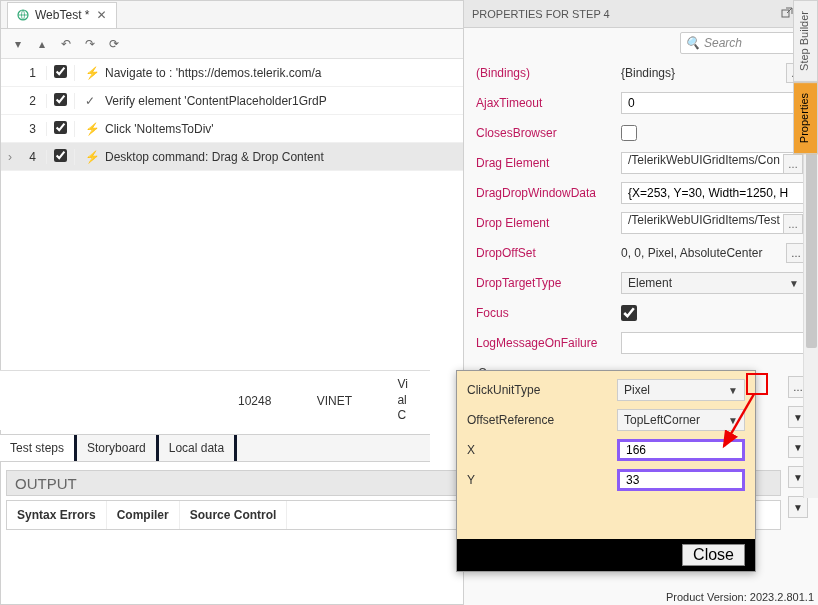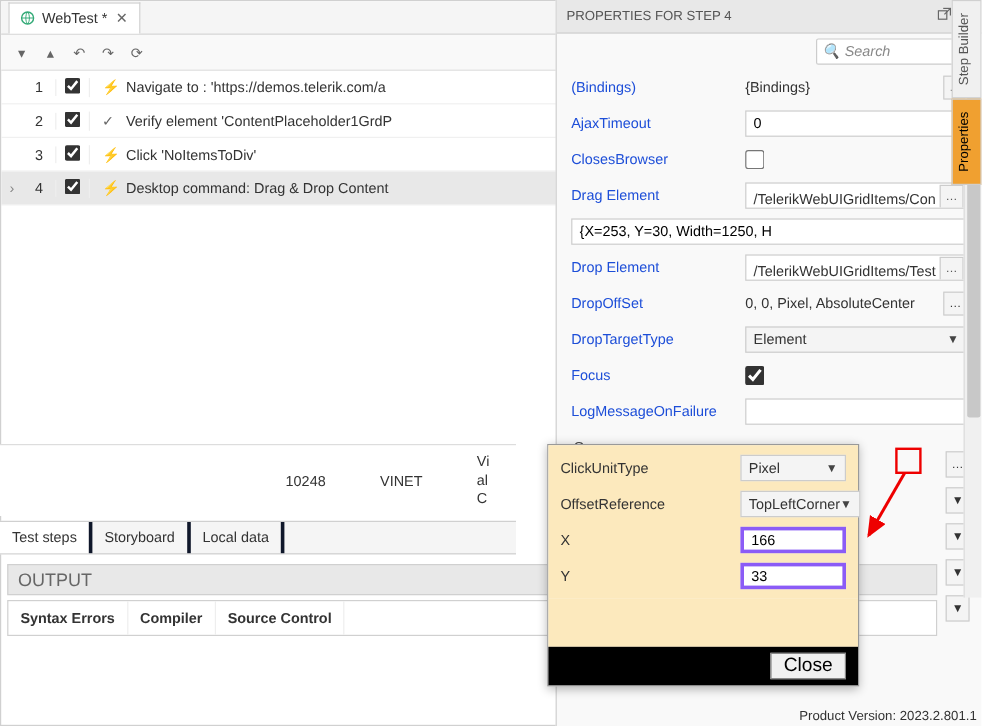--- a/index.html
+++ b/index.html
@@ -32,33 +32,33 @@
 .step-row .desc .step-icon { width: 14px; color: #666; flex-shrink:0; }
 
 
 .props-panel { position: absolute; top: 0; right: 0; width: 355px; height: 100%; background: #f9f9f9; border-left: 1px solid #d0d0d0; display:flex; flex-direction:column; }
 .props-header { height: 28px; background: #e8e8e8; color: #555; display: flex; align-items:center; padding: 0 8px; font-size: 11px; justify-content: space-between; border-bottom: 1px solid #d0d0d0; }
 .props-header .hdr-icons { display:flex; gap:8px; }
 .props-search { height: 30px; padding: 4px 8px; display:flex; justify-content:flex-end; }
 .props-search .search-box { width: 130px; height: 22px; border: 1px solid #ccc; border-radius: 2px; background:#fff; display:flex; align-items:center; padding:0 4px; gap:4px; color:#888; font-style:italic; }
 .props-body { flex:1; padding: 0 12px; overflow:hidden; }
 .prop-row { display:flex; align-items:center; height: 30px; }
-.prop-row .label { flex: 0 0 145px; color:#1d4ed8; }
+.prop-row .label { flex: 0 0 145px; color:#be185d; }
 .prop-row .value { flex:1; display:flex; align-items:center; gap:4px; }
 .prop-row .value input[type=text] { width: 100%; height: 22px; border:1px solid #ccc; padding:0 6px; font-size:12px; }
 .prop-row .value .static { color:#333; }
 .prop-row .value .dots { width: 20px; height:20px; border:1px solid #ccc; background:#f4f4f4; display:inline-flex; align-items:center; justify-content:center; font-size:10px; cursor:pointer; }
 .prop-row .value input[type=checkbox] { width:16px; height:16px; accent-color:#333; }
 .prop-row .value select, .select-like { width:100%; height:22px; border:1px solid #ccc; background:#f4f4f4; padding:0 6px; font-size:12px; display:flex; align-items:center; justify-content:space-between; cursor:pointer; }
 .select-like .caret { font-size:10px; color:#444; }
-.trunc-input { width:100%; height:22px; border:1px solid #ccc; padding:0 20px 0 6px; background:#fff; display:flex; align-items:flex-end; overflow:hidden; white-space:nowrap; position:relative; }
+.trunc-input { width:100%; height:22px; border:1px solid #ccc; padding:0 20px 0 6px; background:#fff; display:flex; align-items:flex-start; overflow:hidden; white-space:nowrap; position:relative; }
 .trunc-input .dots { position:absolute; right:2px; top:1px; width:18px; height:18px; border:none; display:inline-flex; align-items:center; justify-content:center; font-size:10px; color:#555; }
 
 
-.popup { position:absolute; left: 456px; top: 370px; width: 260px; background:#fff; border:1px solid #999; box-shadow:0 2px 8px rgba(0,0,0,0.3); z-index: 50; }
+.popup { position:absolute; left: 456px; top: 370px; width: 300px; background:#fff; border:1px solid #999; box-shadow:0 2px 8px rgba(0,0,0,0.3); z-index: 50; }
 .popup .prow { display:flex; align-items:center; height:30px; padding:0 10px; }
 .popup .prow .plabel { flex:0 0 150px; }
 .popup .prow .pval { flex:1; }
 .popup .prow .pval input { width:100%; height:22px; border:3px solid #8b5cf6; padding:0 6px; font-size:12px; }
 .popup .prow .pval .select-like { background:#f4f4f4; }
 .popup .pbody-bg { background:#fce9bd; padding:4px 0; }
 .popup .pclose { background:#000; height:32px; display:flex; justify-content:flex-end; align-items:center; padding:0 10px; }
 .popup .pclose button { background:#f0f0f0; border:1px solid #888; height:22px; padding:0 10px; font-size:16px; cursor:pointer; }
 
 
@@ -202,20 +202,21 @@
         <div class="prop-row">
           <div class="label">Drag Element</div>
           <div class="value">
               <div class="trunc-input">
                 <span>/TelerikWebUIGridItems/Con</span>
                 <span class="dots">…</span>
               </div>
             </div>
         </div>
         <div class="prop-row">
+          <div class="label">DragDropWindowData</div>
           <div class="value">
               <input type="text" value="{X=253, Y=30, Width=1250, H" style="">
             </div>
         </div>
         <div class="prop-row">
           <div class="label">Drop Element</div>
           <div class="value">
               <div class="trunc-input">
                 <span>/TelerikWebUIGridItems/Test</span>
                 <span class="dots">…</span>

